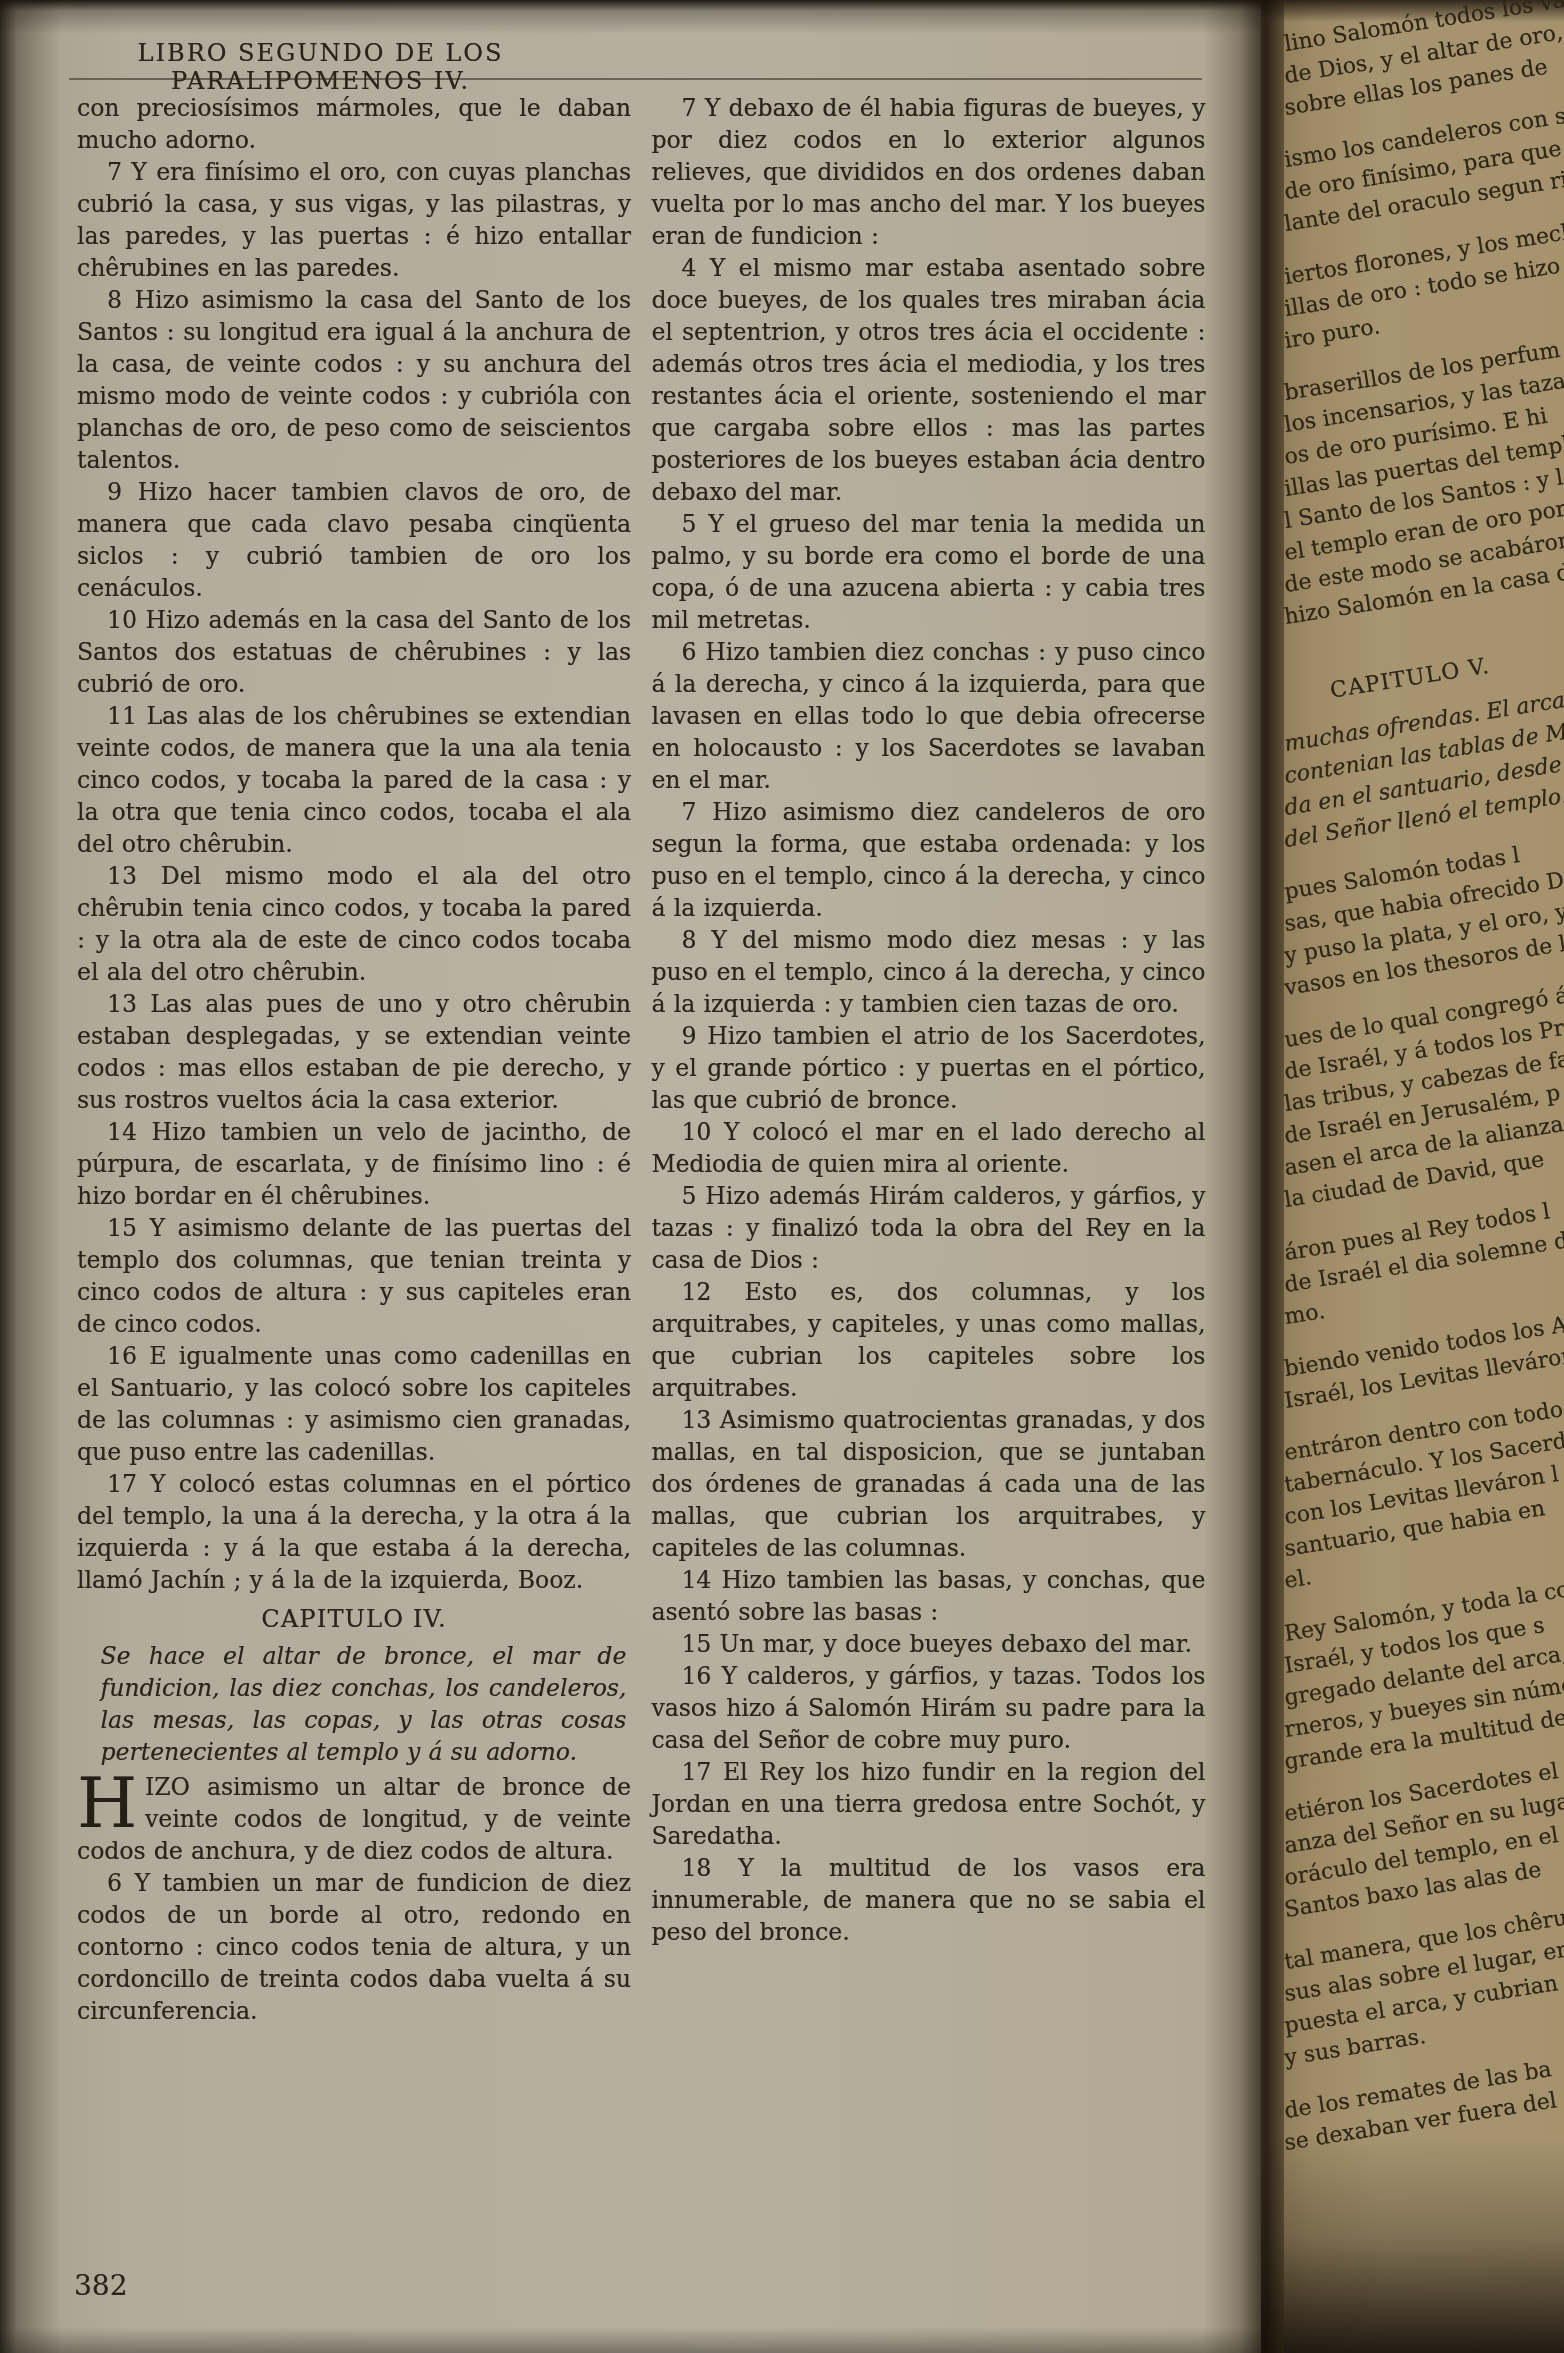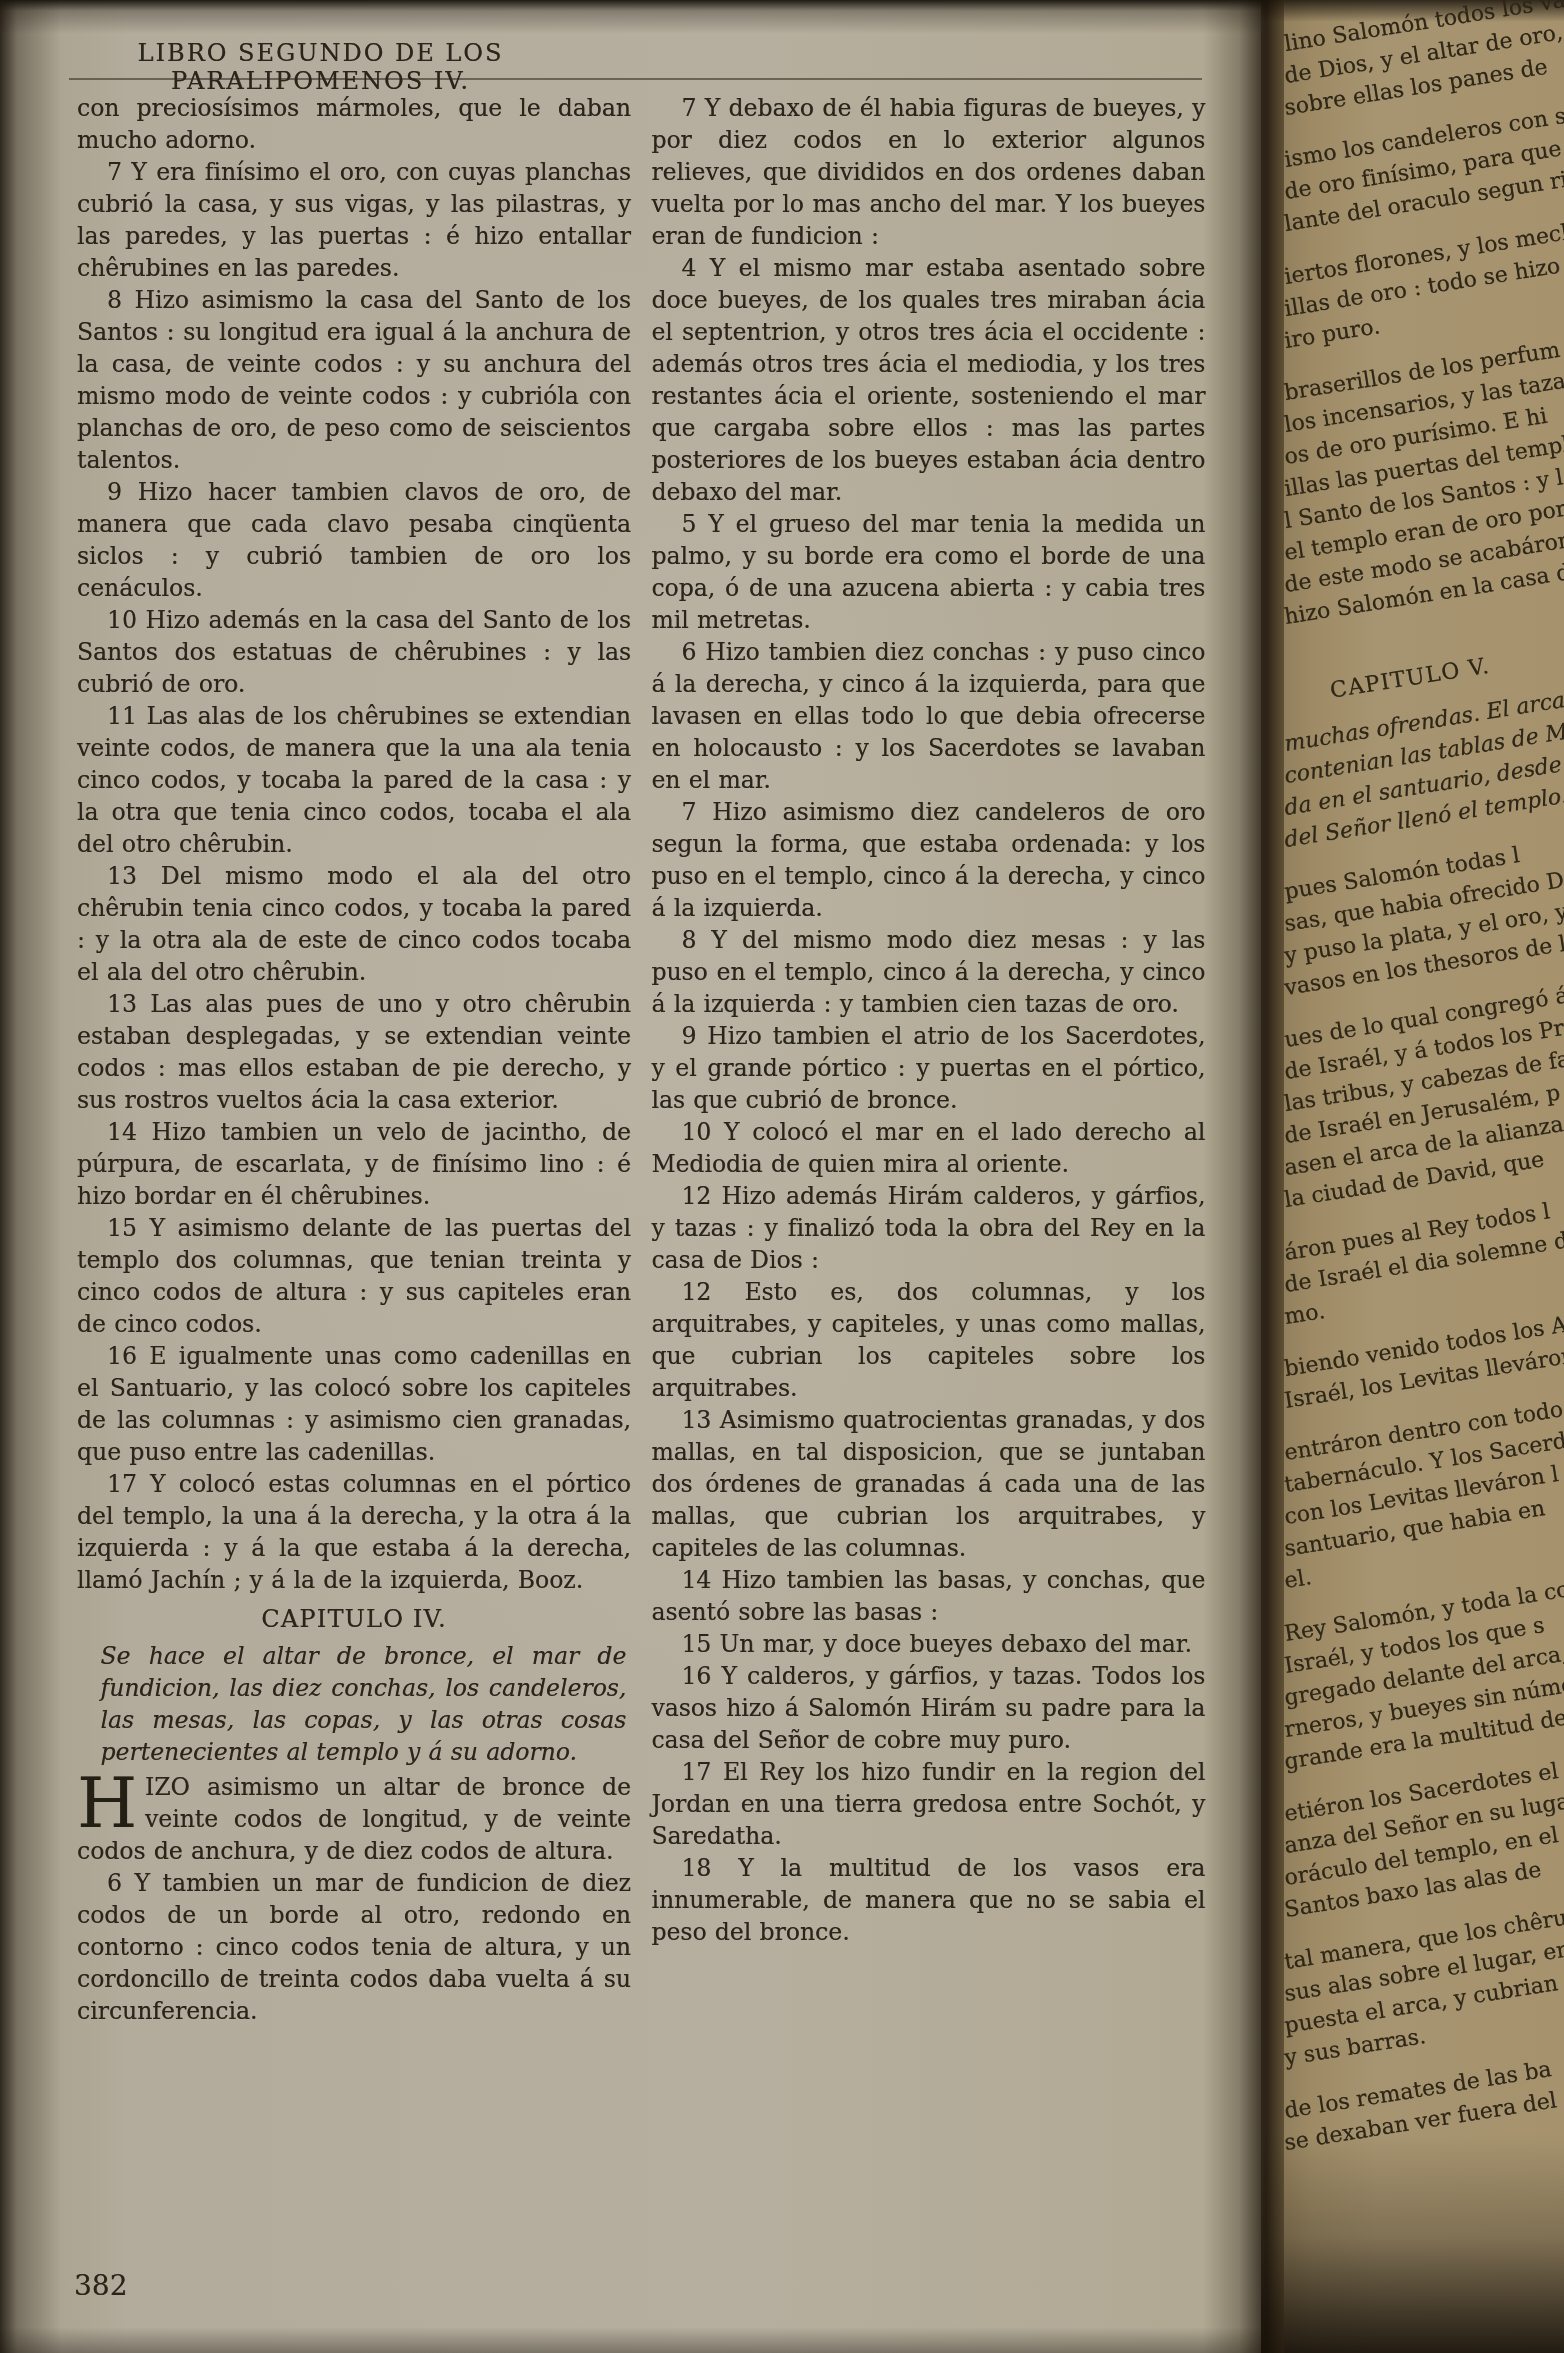--- a/index.html
+++ b/index.html
@@ -112,21 +112,21 @@
     <div class="col-rule"></div>
     <div class="col" id="col-right">
         <p class="para verse">7 Y debaxo de él habia figuras de bueyes, y por diez codos en lo exterior algunos relieves, que divididos en dos ordenes daban vuelta por lo mas ancho del mar. Y los bueyes eran de fundicion :</p>
         <p class="para verse">4 Y el mismo mar estaba asentado sobre doce bueyes, de los quales tres miraban ácia el septentrion, y otros tres ácia el occidente : además otros tres ácia el mediodia, y los tres restantes ácia el oriente, sosteniendo el mar que cargaba sobre ellos : mas las partes posteriores de los bueyes estaban ácia dentro debaxo del mar.</p>
         <p class="para verse">5 Y el grueso del mar tenia la medida un palmo, y su borde era como el borde de una copa, ó de una azucena abierta : y cabia tres mil metretas.</p>
         <p class="para verse">6 Hizo tambien diez conchas : y puso cinco á la derecha, y cinco á la izquierda, para que lavasen en ellas todo lo que debia ofrecerse en holocausto : y los Sacerdotes se lavaban en el mar.</p>
         <p class="para verse">7 Hizo asimismo diez candeleros de oro segun la forma, que estaba ordenada: y los puso en el templo, cinco á la derecha, y cinco á la izquierda.</p>
         <p class="para verse">8 Y del mismo modo diez mesas : y las puso en el templo, cinco á la derecha, y cinco á la izquierda : y tambien cien tazas de oro.</p>
         <p class="para verse">9 Hizo tambien el atrio de los Sacerdotes, y el grande pórtico : y puertas en el pórtico, las que cubrió de bronce.</p>
         <p class="para verse">10 Y colocó el mar en el lado derecho al Mediodia de quien mira al oriente.</p>
-        <p class="para verse">12 Hizo además Hirám calderos, y gárfios, y tazas : y finalizó toda la obra del Rey en la casa de Dios :</p>
+        <p class="para verse">5 Hizo además Hirám calderos, y gárfios, y tazas : y finalizó toda la obra del Rey en la casa de Dios :</p>
         <p class="para verse">12 Esto es, dos columnas, y los arquitrabes, y capiteles, y unas como mallas, que cubrian los capiteles sobre los arquitrabes.</p>
         <p class="para verse">13 Asimismo quatrocientas granadas, y dos mallas, en tal disposicion, que se juntaban dos órdenes de granadas á cada una de las mallas, que cubrian los arquitrabes, y capiteles de las columnas.</p>
         <p class="para verse">14 Hizo tambien las basas, y conchas, que asentó sobre las basas :</p>
         <p class="para verse">15 Un mar, y doce bueyes debaxo del mar.</p>
         <p class="para verse">16 Y calderos, y gárfios, y tazas. Todos los vasos hizo á Salomón Hirám su padre para la casa del Señor de cobre muy puro.</p>
         <p class="para verse">17 El Rey los hizo fundir en la region del Jordan en una tierra gredosa entre Sochót, y Saredatha.</p>
         <p class="para verse">18 Y la multitud de los vasos era innumerable, de manera que no se sabia el peso del bronce.</p>
       </div>
   </div>
   <div class="page-number">382</div>

